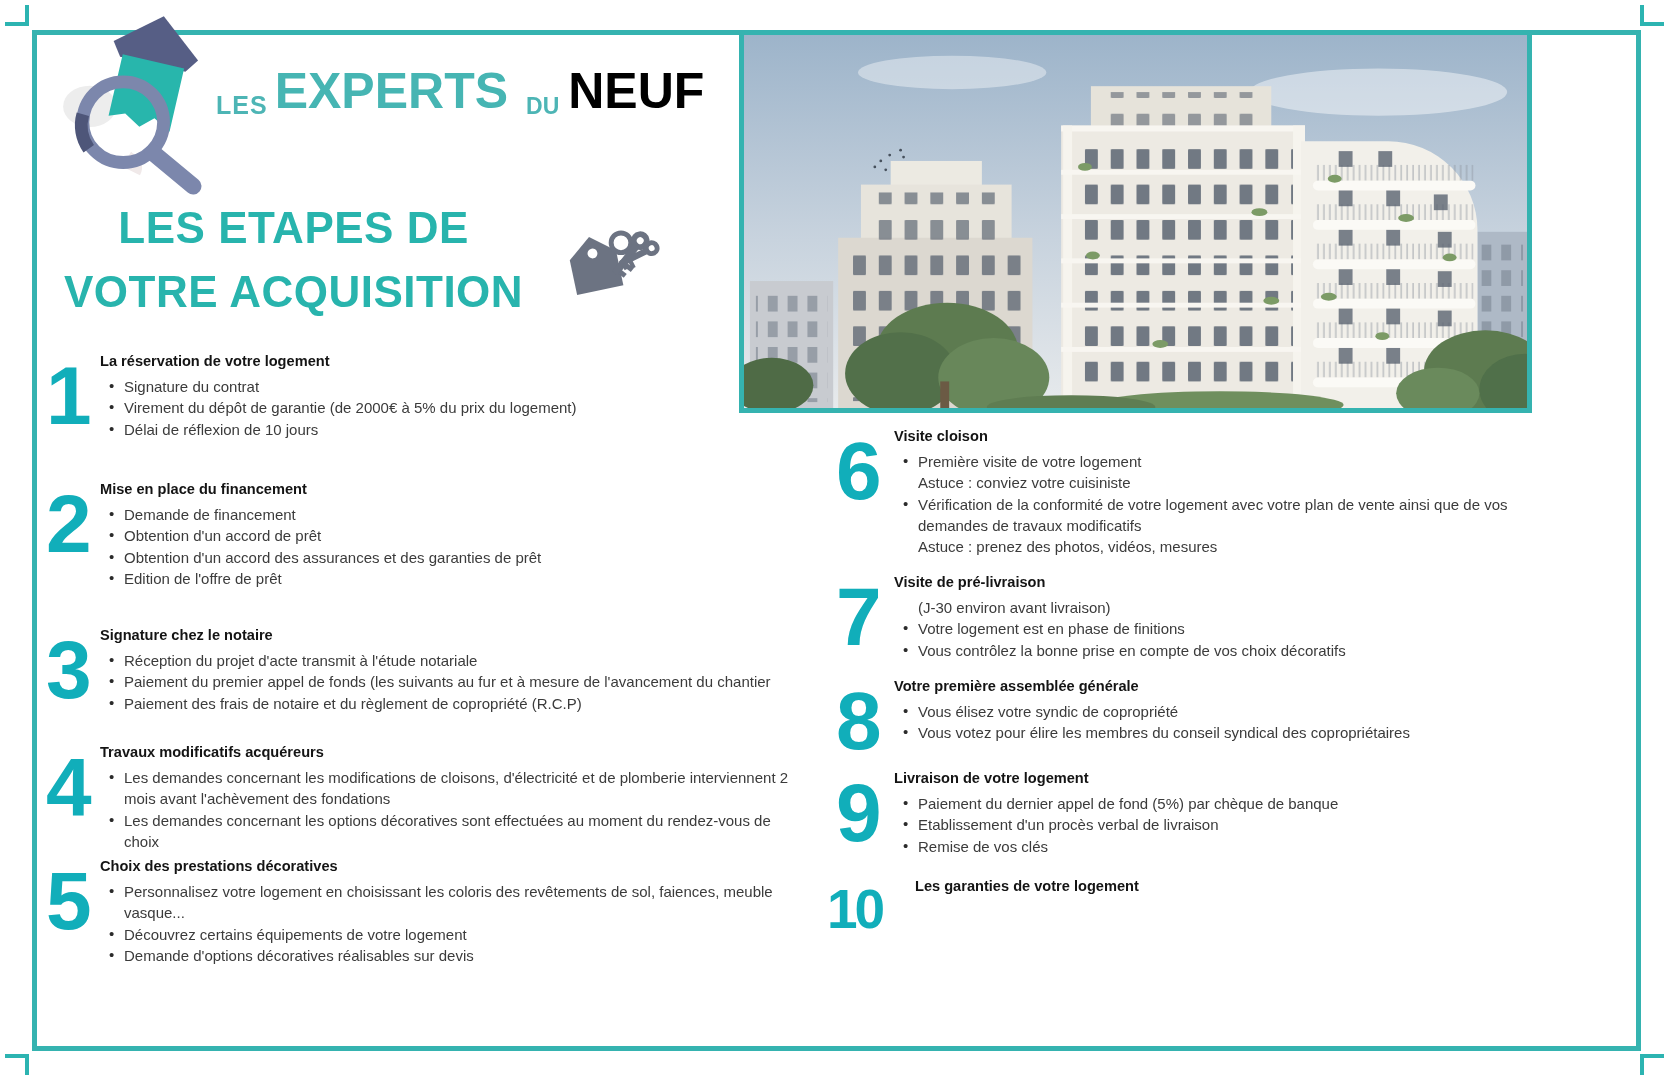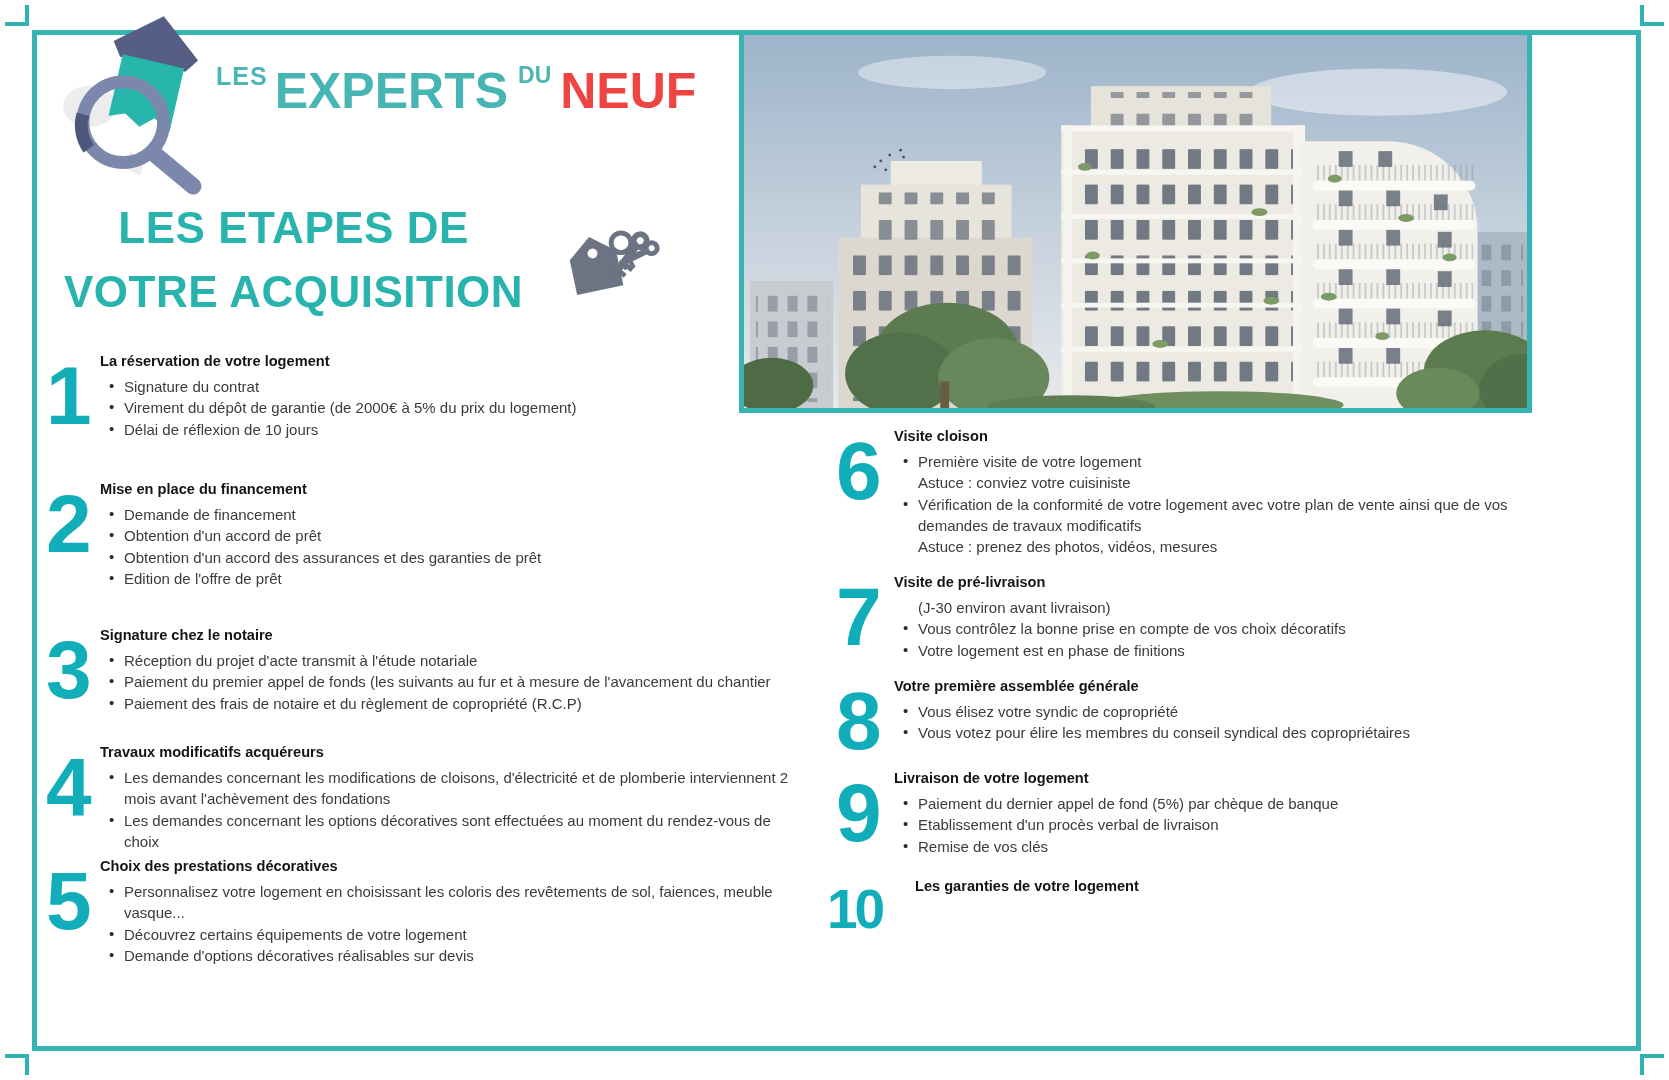--- a/index.html
+++ b/index.html
@@ -12,25 +12,25 @@
   .frame{position:absolute;left:32px;top:30px;width:1599px;height:1011px;
     border:5px solid #35b3b0;}
   .corner{position:absolute;width:20px;height:17px;}
   .corner.tl{left:5px;top:5px;border-right:4px solid #2cb4b1;border-bottom:4px solid #2cb4b1;}
   .corner.tr{right:5px;top:5px;border-left:4px solid #2cb4b1;border-bottom:4px solid #2cb4b1;}
   .corner.bl{left:5px;bottom:5px;border-right:4px solid #2cb4b1;border-top:4px solid #2cb4b1;}
   .corner.br{right:5px;bottom:5px;border-left:4px solid #2cb4b1;border-top:4px solid #2cb4b1;}
 
   
   .logo-icon{position:absolute;left:52px;top:4px;width:168px;height:192px;}
-  .brand{position:absolute;left:216px;top:62px;display:flex;align-items:flex-start;white-space:nowrap;}
+  .brand{position:absolute;left:216px;top:62px;display:flex;align-items:flex-end;white-space:nowrap;}
   .brand .small{font-size:25px;font-weight:700;color:#4db5b5;letter-spacing:1px;margin-right:7px;}
-  .brand .big1{font-size:50px;font-weight:700;color:#46b5b3;letter-spacing:0px;margin-right:10px;}
+  .brand .big1{font-size:50px;font-weight:700;color:#46b5b3;letter-spacing:0px;margin-right:18px;}
   .brand .small2{font-size:23px;font-weight:700;color:#4db5b5;margin-right:9px;}
-  .brand .big2{font-size:50px;font-weight:700;color:#ef4444;}
+  .brand .big2{font-size:50px;font-weight:700;color:#000000;}
 
   
   .page-title{position:absolute;left:64px;top:196px;color:#28b4ad;font-weight:700;
     font-size:44px;line-height:1.45;letter-spacing:0.5px;text-align:center;}
   .keys-icon{position:absolute;left:556px;top:218px;width:128px;height:84px;}
 
   
   .photo{position:absolute;left:739px;top:30px;width:793px;height:383px;
     border:5px solid #35b3b0;box-sizing:border-box;overflow:hidden;background:#c7d2dc;}
   .photo svg{display:block;width:100%;height:100%;}
@@ -309,22 +309,22 @@
     </ul>
   </div>
 </div>
 
 <div class="step right" style="left:836px;top:573px;">
   <div class="num">7</div>
   <div class="body">
     <div class="stitle">Visite de pré-livraison</div>
     <ul class="items">
       <li class="nb"><span>(J-30 environ avant livraison)</span></li>
+      <li class="b"><span>Votre logement est en phase de finitions</span></li>
       <li class="b"><span>Vous contrôlez la bonne prise en compte de vos choix décoratifs</span></li>
-      <li class="b"><span>Votre logement est en phase de finitions</span></li>
     </ul>
   </div>
 </div>
 
 <div class="step right" style="left:836px;top:677px;">
   <div class="num">8</div>
   <div class="body">
     <div class="stitle">Votre première assemblée générale</div>
     <ul class="items">
       <li class="b"><span>Vous élisez votre syndic de copropriété</span></li>

